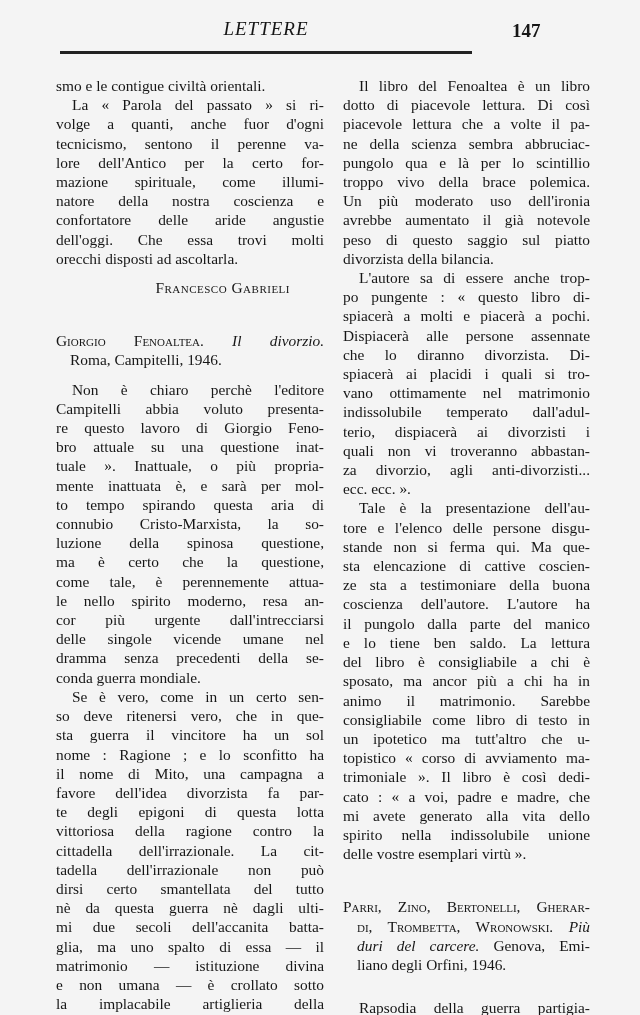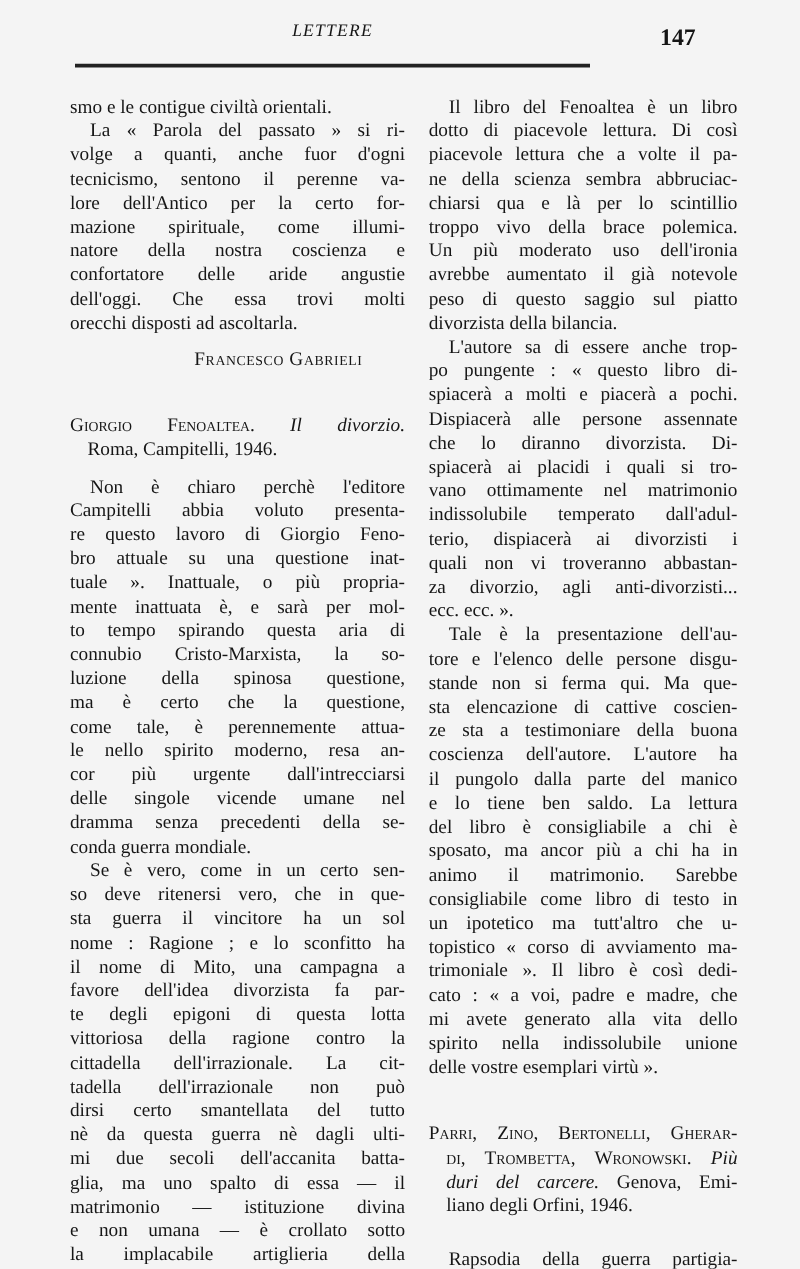--- a/index.html
+++ b/index.html
@@ -11,25 +11,25 @@
     position: relative;
     overflow: hidden;
   }
   .header {
     position: absolute; left: 60px; top: 18px; width: 412px; height: 30px;
   }
   .running-title {
     position: absolute; left: 0; right: 0; top: 0;
     text-align: center;
     font-style: italic;
-    font-size: 14px;
+    font-size: 19px;
     letter-spacing: 1px;
   }
   .page-number {
-    position: absolute; left: 528px; top: 20px;
+    position: absolute; left: 512px; top: 20px;
     font-size: 19px; font-weight: bold;
   }
   .header-rule {
     position: absolute; left: 60px; top: 51px; width: 412px; height: 3px;
     background: #222;
   }
   .column {
     position: absolute; top: 76px;
     font-size: 15.4px;
     line-height: 19.2px;
@@ -121,21 +121,21 @@
       <span class="line">la implacabile artiglieria della</span>
     </div>
 </div>
 
 <div class="column col-right">
   <div>
       <span class="line indent">Il libro del Fenoaltea è un libro</span>
       <span class="line">dotto di piacevole lettura. Di così</span>
       <span class="line">piacevole lettura che a volte il pa-</span>
       <span class="line">ne della scienza sembra abbruciac-</span>
-      <span class="line">chiarsi qua e là per lo scintillio</span>
+      <span class="line">pungolo qua e là per lo scintillio</span>
       <span class="line">troppo vivo della brace polemica.</span>
       <span class="line">Un più moderato uso dell'ironia</span>
       <span class="line">avrebbe aumentato il già notevole</span>
       <span class="line">peso di questo saggio sul piatto</span>
       <span class="line last">divorzista della bilancia.</span>
     </div>
   <div>
       <span class="line indent">L'autore sa di essere anche trop-</span>
       <span class="line">po pungente : « questo libro di-</span>
       <span class="line">spiacerà a molti e piacerà a pochi.</span>

